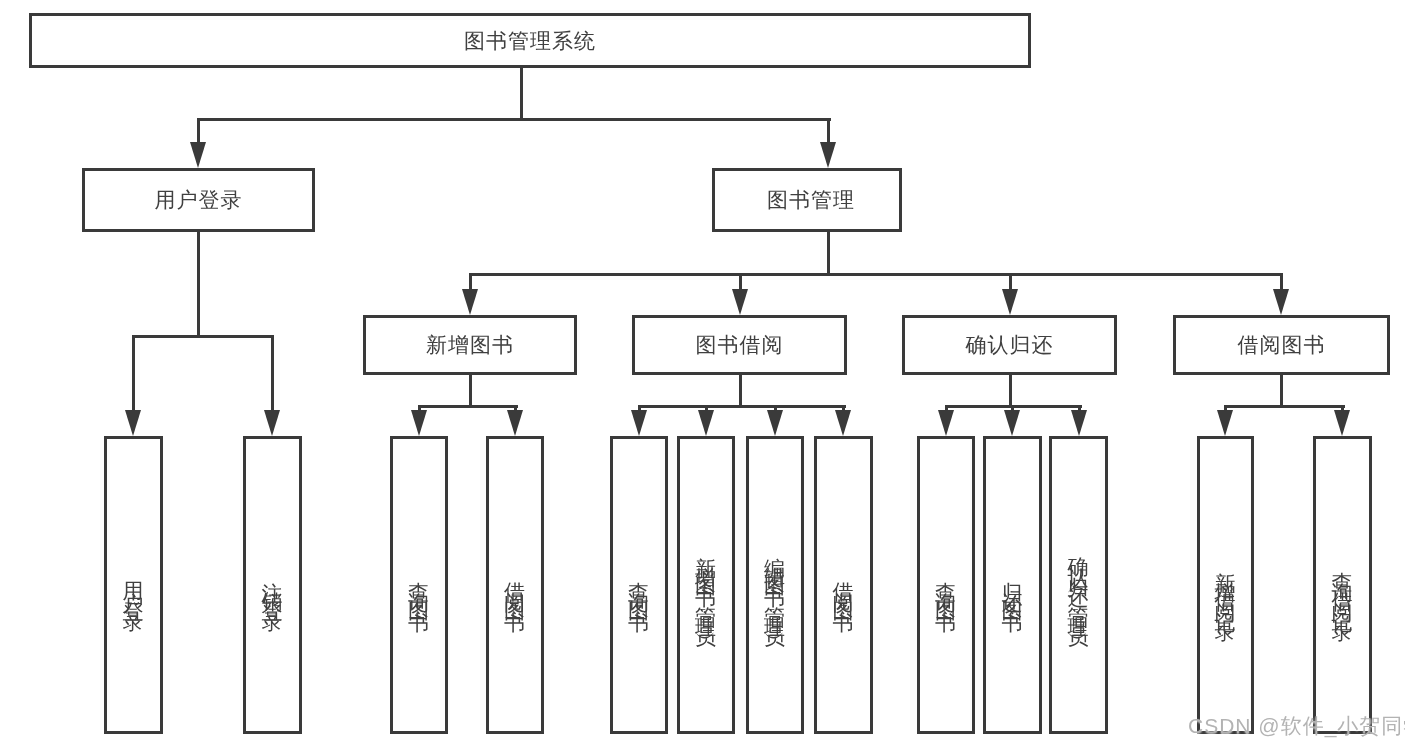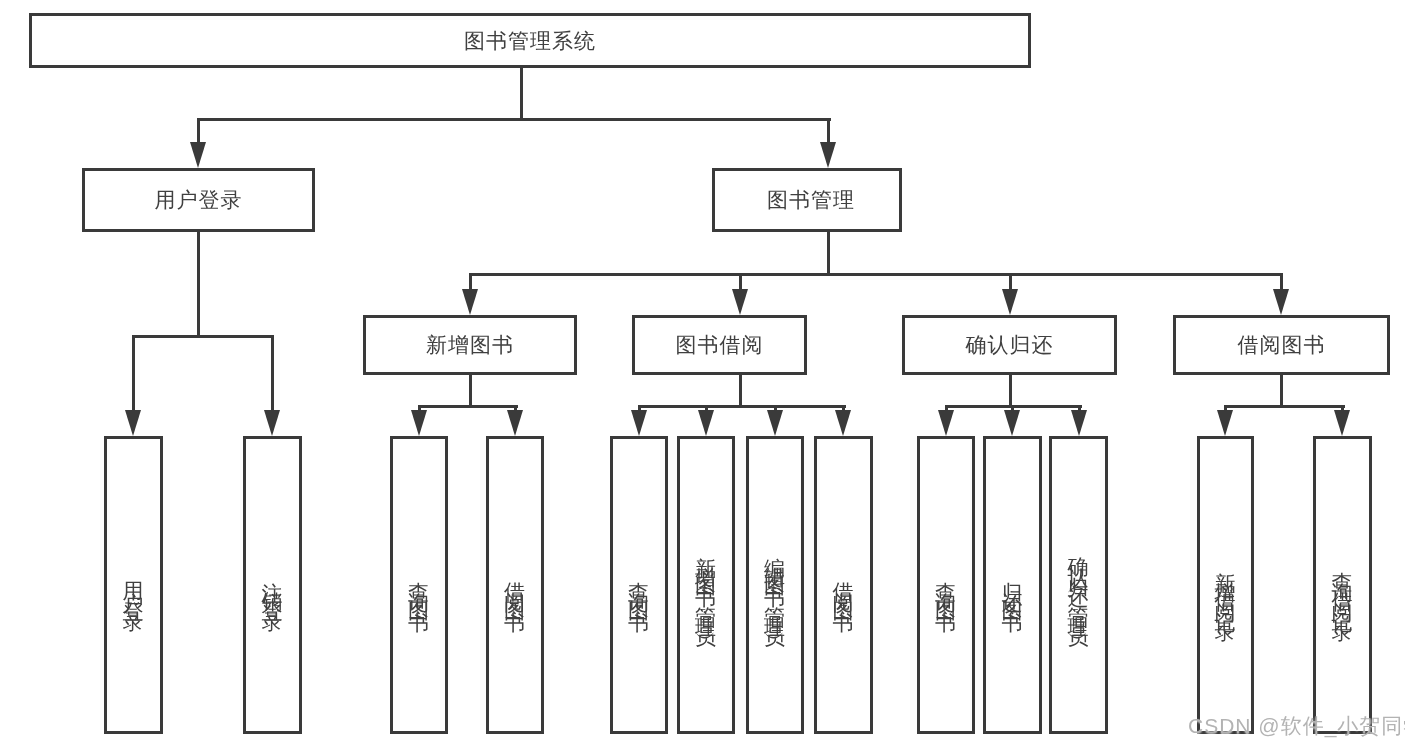--- a/index.html
+++ b/index.html
@@ -106,21 +106,21 @@
   <div class="box" style="left:82px;top:168px;width:233px;height:64px;">
     <span class="hlabel">用户登录</span>
   </div>
   <div class="box" style="left:712px;top:168px;width:190px;height:64px;padding-left:8px;">
     <span class="hlabel">图书管理</span>
   </div>
 
   <div class="box" style="left:363px;top:315px;width:214px;height:60px;">
     <span class="hlabel">新增图书</span>
   </div>
-  <div class="box" style="left:632px;top:315px;width:175px;height:60px;justify-content:center;">
+  <div class="box" style="left:632px;top:315px;width:215px;height:60px;justify-content:center;">
     <span class="hlabel">图书借阅</span>
   </div>
   <div class="box" style="left:902px;top:315px;width:215px;height:60px;">
     <span class="hlabel">确认归还</span>
   </div>
   <div class="box" style="left:1173px;top:315px;width:217px;height:60px;">
     <span class="hlabel">借阅图书</span>
   </div>
 
   <div class="box" style="left:104px;top:436px;width:59px;height:298px;">

